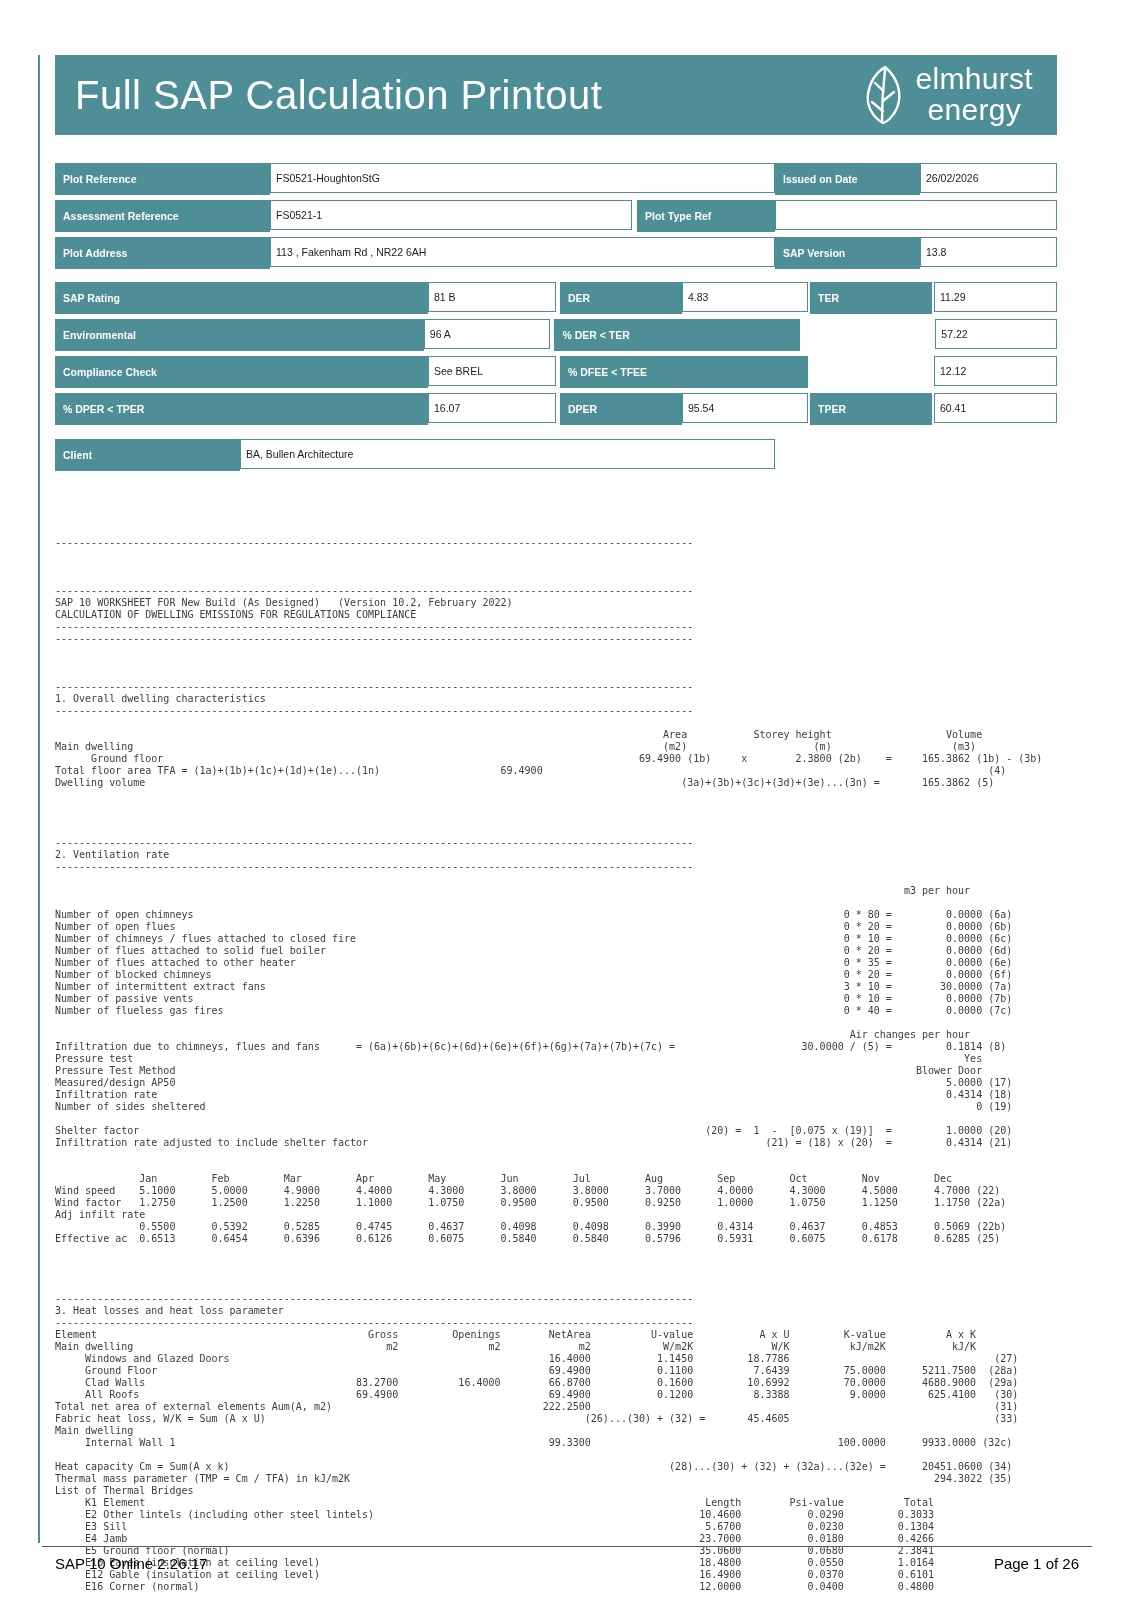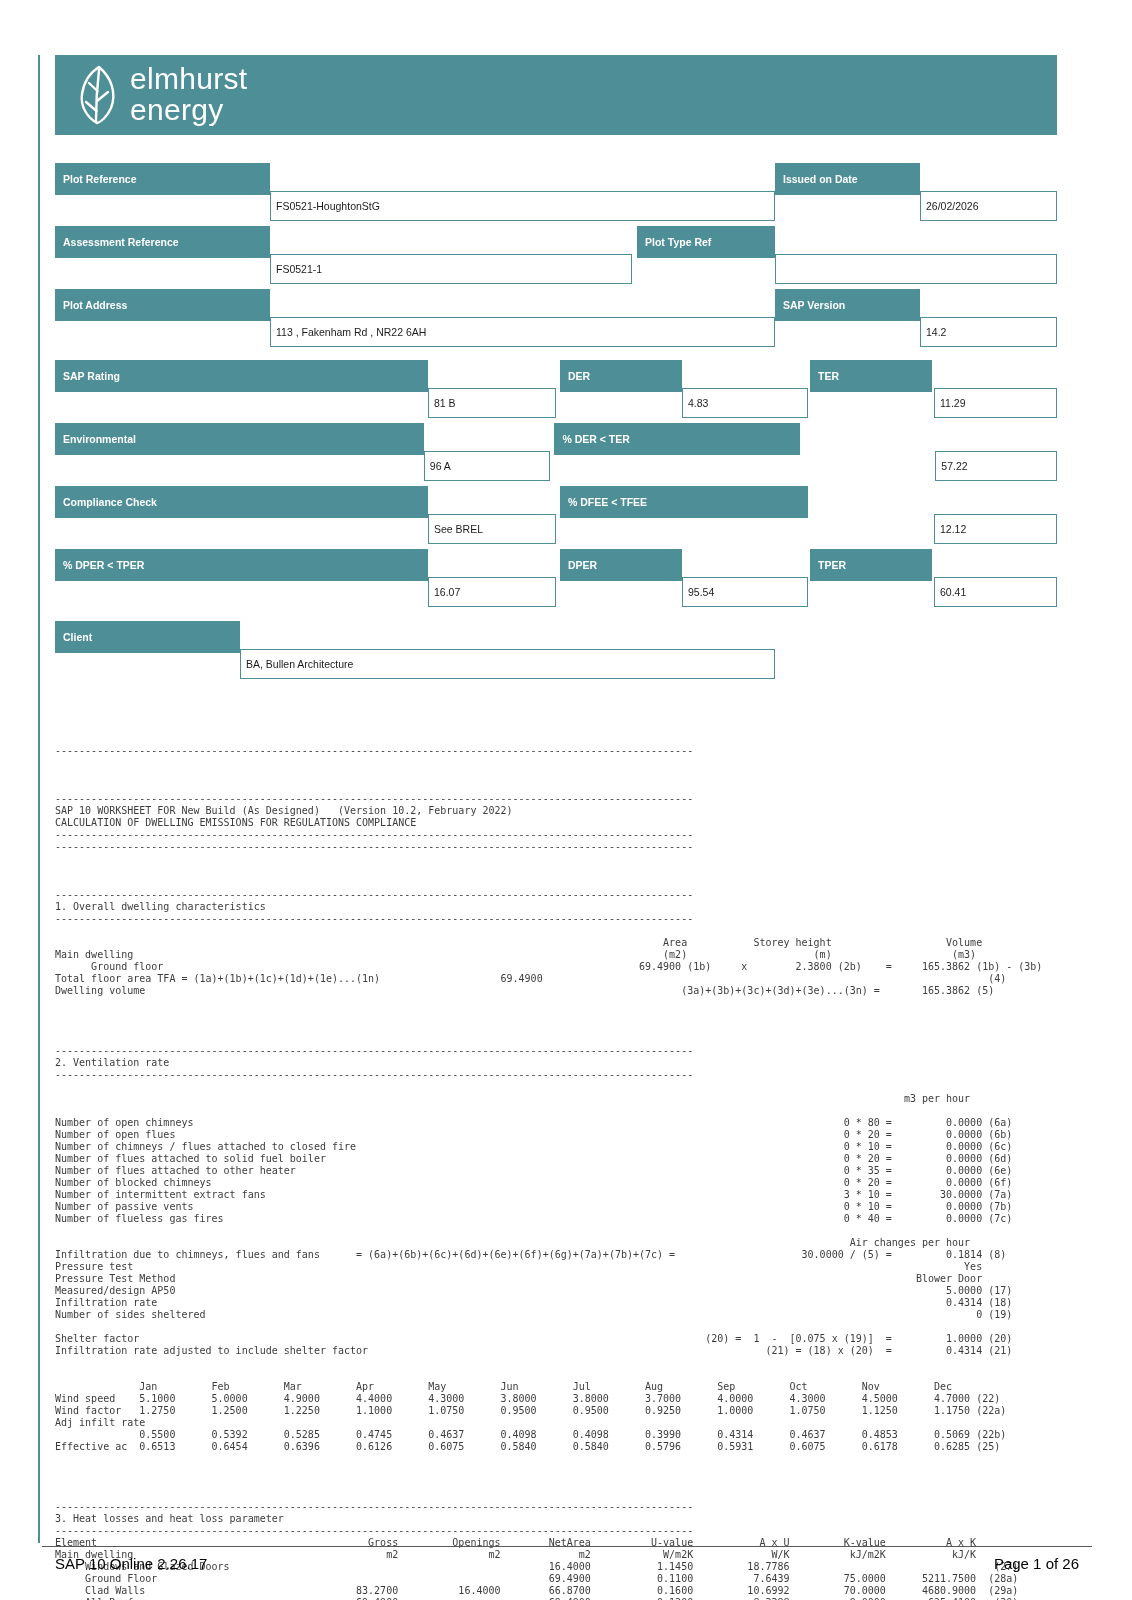--- a/index.html
+++ b/index.html
@@ -4,46 +4,47 @@
 <style>
   * { margin:0; padding:0; box-sizing:border-box; }
   html, body { width:1132px; background:#ffffff; font-family:"Liberation Sans", sans-serif; }
   .page { position:relative; width:1132px; height:1600px; background:#fff; overflow:hidden; }
   .vrule { position:absolute; left:38px; top:55px; width:2px; height:1488px; background:#4e8e97; }
   .content { position:absolute; left:55px; top:55px; width:1002px; }
 
   .banner { height:80px; background:#4e8e97; color:#fff; display:flex; align-items:center;
             justify-content:space-between; padding:0 24px 0 20px; margin-bottom:28px; }
   .banner h1 { font-size:40px; font-weight:400; letter-spacing:.5px; }
-  .logo { display:flex; align-items:center; gap:9px; }
+  .logo { display:flex; align-items:center; gap:9px;text-align:center; }
   .logo-words { display:flex; flex-direction:column; line-height:1.02; font-size:30px; letter-spacing:.3px; }
 
   .trow { display:flex; width:1002px; margin-bottom:5px; }
   .lbl { height:15px; background:#4e8e97; color:#fff; font-size:10.5px; font-weight:bold;
          display:flex; align-items:center; padding:16px 8px; white-space:nowrap; }
   .val { height:30px; background:#fff; border:1.5px solid #4e8e97; color:#1c1c1c; font-size:10.5px;
-         display:flex; align-items:center; padding:12px 5px; white-space:nowrap;margin-top:28px; }
+         display:flex; align-items:center; padding:12px 5px; white-space:nowrap; }
   .cellgap { height:17px; }
 
   .worksheet { margin-top:66px; font-family:"DejaVu Sans Mono", monospace; font-size:10px;
                line-height:12px; color:#3c3c3c; white-space:pre; }
 
   .footer { position:absolute; left:42px; right:40px; bottom:28px; border-top:1.5px solid #5a5a5a;
             padding:8px 13px 0 13px; display:flex; justify-content:space-between;
             font-size:15px; color:#000000; }
 </style>
 </head>
 <body>
 
 <div class="page">
   <div class="vrule"></div>
 
   <div class="content">
 
     <header class="banner">
+      <h1>Full SAP Calculation Printout</h1>
       <div class="logo">
         <svg width="46" height="60" viewBox="0 0 46 60" fill="none" stroke="#ffffff" stroke-width="2.4" stroke-linecap="round" stroke-linejoin="round">
           <path d="M24 2 C36 12 42 28 36 43 C32 52 26 57 22 58 C13 53 5 42 7 29 C9 16 16 7 24 2 Z"></path>
           <path d="M21 56 C21 42 22 22 24 5"></path>
           <path d="M21.6 46 L11 37"></path>
           <path d="M22 36 L33 27"></path>
           <path d="M22.4 26 L14 18"></path>
         </svg>
         <div class="logo-words">
           <span>elmhurst</span>
@@ -61,21 +62,21 @@
     <div class="trow">
       <div class="lbl" style="width:215px">Assessment Reference</div>
       <div class="val" style="width:362px;margin-right:5px">FS0521-1</div>
       <div class="lbl" style="width:138px">Plot Type Ref</div>
       <div class="val" style="width:282px"></div>
     </div>
     <div class="trow" style="margin-bottom:13px">
       <div class="lbl" style="width:215px">Plot Address</div>
       <div class="val" style="width:505px">113 , Fakenham Rd , NR22 6AH</div>
       <div class="lbl" style="width:145px">SAP Version</div>
-      <div class="val" style="width:137px">14.2</div>
+      <div class="val" style="width:137px">13.8</div>
     </div>
 
     <div class="trow">
       <div class="lbl" style="width:373px">SAP Rating</div>
       <div class="val" style="width:128px;margin-right:4px">81 B</div>
       <div class="lbl" style="width:122px">DER</div>
       <div class="val" style="width:126px;margin-right:2px">4.83</div>
       <div class="lbl" style="width:122px;margin-right:2px">TER</div>
       <div class="val" style="width:123px">11.29</div>
     </div>

